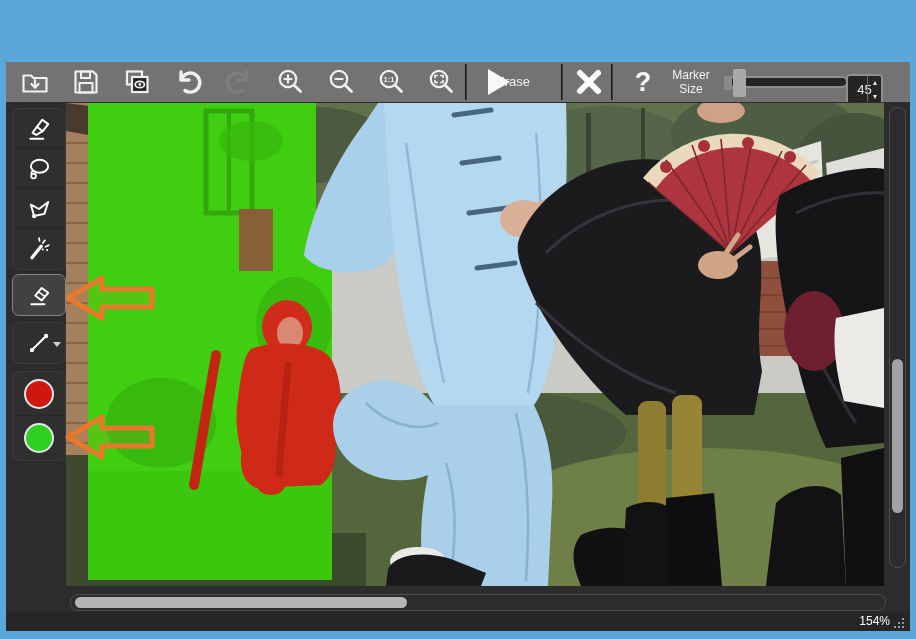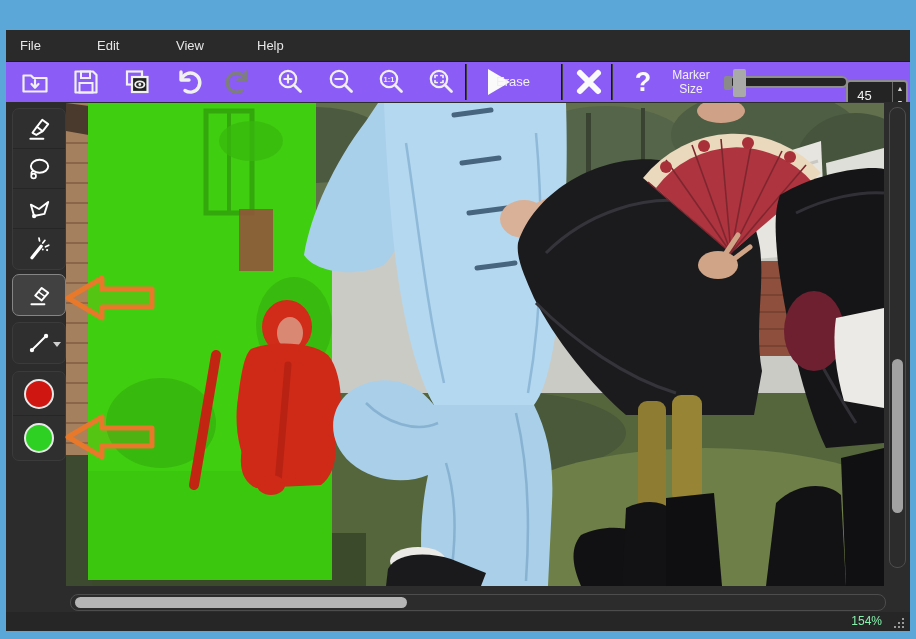--- a/index.html
+++ b/index.html
@@ -11,29 +11,29 @@
   .title{position:absolute;left:0;right:0;top:6px;text-align:center;font-size:13px;color:#41302c;letter-spacing:.2px;}
   .btn-min,.btn-max{position:absolute;top:0;width:28px;height:26px;display:flex;align-items:center;justify-content:center;color:#17364d;font-size:15px;}
   .btn-min{left:808px;}
   .btn-max{left:837px;}
   .maxbox{width:12px;height:10px;border:2px solid #17364d;display:block;}
   .btn-close{position:absolute;left:862px;top:0;width:48px;height:26px;background:#d45252;display:flex;align-items:center;justify-content:center;color:#fff;font-size:13px;font-weight:bold;}
   
   .menubar{position:absolute;left:6px;top:30px;width:904px;height:32px;background:#2a2a2a;border-bottom:1px solid #1c1c1c;}
   .menu-item{position:absolute;top:0;height:32px;line-height:32px;color:#e6e6e6;font-size:13px;padding:0 8px;cursor:default;}
   
-  .toolbar{position:absolute;left:6px;top:62px;width:904px;height:40px;background:#8b5cf6;}
+  .toolbar{position:absolute;left:6px;top:62px;width:904px;height:40px;background:#737373;}
   .tbtn{position:absolute;top:3px;width:34px;height:34px;display:flex;align-items:center;justify-content:center;}
   .tsep{position:absolute;top:2px;width:1px;height:36px;background:#3e3e3e;box-shadow:-1px 0 0 #161616;}
   .erase-label{position:absolute;top:12px;width:52px;color:#f0f0f0;font-size:13px;}
   .marker-label{position:absolute;top:6px;width:54px;color:#f2f2f2;font-size:12px;font-weight:normal;text-align:center;line-height:14px;}
   .slider-track{position:absolute;top:14px;width:120px;height:12px;border:2px solid #8e8e8e;border-radius:7px;background:#242424;}
   .slider-handle{position:absolute;left:3px;top:-9px;width:13px;height:28px;background:#a9a9a9;border-radius:2px;}
   .slider-stub{position:absolute;left:-6px;top:-2px;width:8px;height:14px;background:#8a8a8a;border-radius:2px;}
-  .spinbox{position:absolute;top:18px;width:62px;height:31px;border:2px solid #8e8e8e;border-radius:4px;background:#242424;color:#efefef;}
+  .spinbox{position:absolute;top:12px;width:37px;height:31px;border:2px solid #8e8e8e;border-radius:4px;background:#242424;color:#efefef;}
   .spin-val{position:absolute;left:0;top:6px;width:33px;text-align:center;font-size:13px;}
   .spin-btns{position:absolute;right:0;top:0;width:14px;height:27px;border-left:1px solid #6a6a6a;}
   .spin-up,.spin-dn{position:absolute;left:0;width:14px;height:13px;font-size:7px;color:#e0e0e0;text-align:center;line-height:13px;}
   .spin-up{top:0;}.spin-dn{bottom:0;}
   
   .content{position:absolute;left:6px;top:102px;width:904px;height:510px;background:#2c2c2c;}
   .canvas{position:absolute;left:60px;top:1px;width:818px;height:483px;background:#888;}
   
   .tool-group{position:absolute;left:6px;width:54px;background:#2f2f2f;border:1px solid #3b3b3b;border-radius:7px;overflow:hidden;}
   .tool-cell{width:100%;height:40px;display:flex;align-items:center;justify-content:center;border-bottom:1px solid #262626;}
@@ -43,38 +43,32 @@
   .swatch{width:30px;height:30px;border-radius:50%;border:2px solid #e8e8e8;}
   .dropdown-tri{position:absolute;right:4px;top:19px;width:0;height:0;border-left:4px solid transparent;border-right:4px solid transparent;border-top:5px solid #cfcfcf;}
   
   .hscroll{position:absolute;left:64px;top:492px;width:816px;height:17px;border:1px solid #4d4d4d;border-radius:8px;}
   .hthumb{position:absolute;left:4px;top:2px;width:332px;height:11px;background:#b5b5b5;border-radius:6px;}
   .vscroll{position:absolute;left:883px;top:5px;width:17px;height:461px;border:1px solid #4d4d4d;border-radius:8px;}
   .vthumb{position:absolute;left:2px;top:251px;width:11px;height:154px;background:#a2a2a2;border-radius:6px;}
   .annot-arrow{position:absolute;width:92px;height:52px;}
   
   .statusbar{position:absolute;left:6px;top:612px;width:904px;height:19px;background:#262626;}
-  .zoom-level{position:absolute;right:28px;top:2px;color:#86efac;font-size:12px;margin-left:20px;}
+  .zoom-level{position:absolute;right:20px;top:2px;color:#ffffff;font-size:12px;margin-left:20px;}
   .grip{position:absolute;right:6px;top:3px;width:14px;height:13px;}
   .grip i{position:absolute;width:2px;height:2px;background:#9a9a9a;}
   
   .edge{position:absolute;background:#5ba8d8;}
 </style>
 </head>
 <body>
 
 <div class="win">
 
 
-  <div class="menubar">
-    <div class="menu-item" style="left:6px">File</div>
-    <div class="menu-item" style="left:83px">Edit</div>
-    <div class="menu-item" style="left:162px">View</div>
-    <div class="menu-item" style="left:243px">Help</div>
-  </div>
 
   <div class="toolbar">
 
     <div class="tbtn" style="left:12px">
       <svg width="30" height="30" viewBox="0 0 30 30">
         <path d="M3.5 8.5 H11 L13.5 11 H26.5 V24.5 H3.5 Z" fill="none" stroke="#f0f0f0" stroke-width="2.2" stroke-linejoin="round"></path>
         <path d="M15 13 V19.5 M11.5 17 L15 20.8 L18.5 17" fill="none" stroke="#f0f0f0" stroke-width="2.2" stroke-linecap="round" stroke-linejoin="round"></path>
       </svg>
     </div>
 

